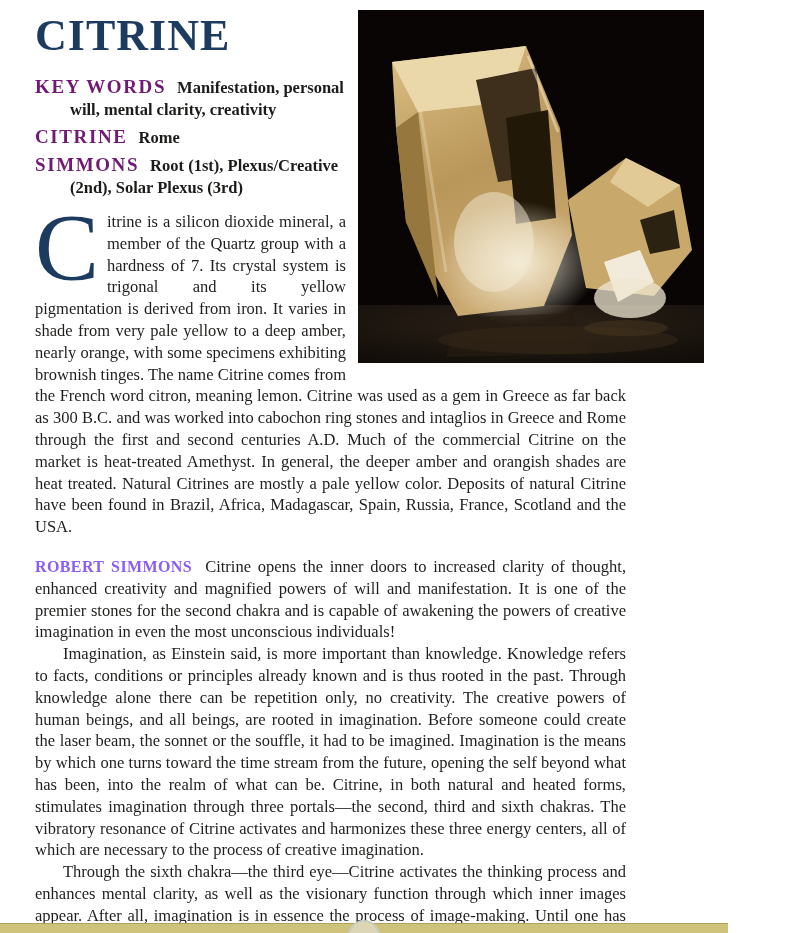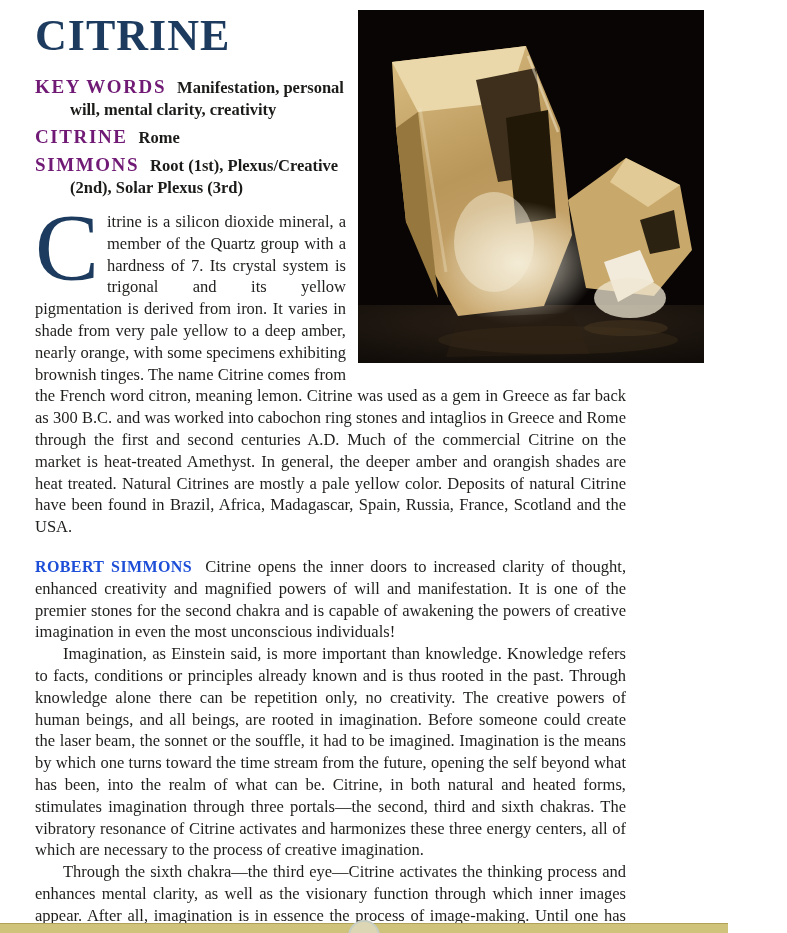--- a/index.html
+++ b/index.html
@@ -53,21 +53,21 @@
   p.intro{margin-top:12px;}
   .dropcap{
     float:left;
     font-size:96px;line-height:70px;
     padding:2px 8px 0 0;
     color:#1c3b5e;
     font-family:"Liberation Serif", serif;
   }
   p.simmons{margin-top:18px;}
   .author-label{
-    color:#1d4ed8;
+    color:#8b5cf6;
     font-weight:bold;
     letter-spacing:0.4px;
     font-size:16px;
     margin-right:13px;
   }
   p.indent{text-indent:28px;}
   
   .footer-bar{
     position:absolute;left:0;bottom:0;
     width:787px;height:9px;

